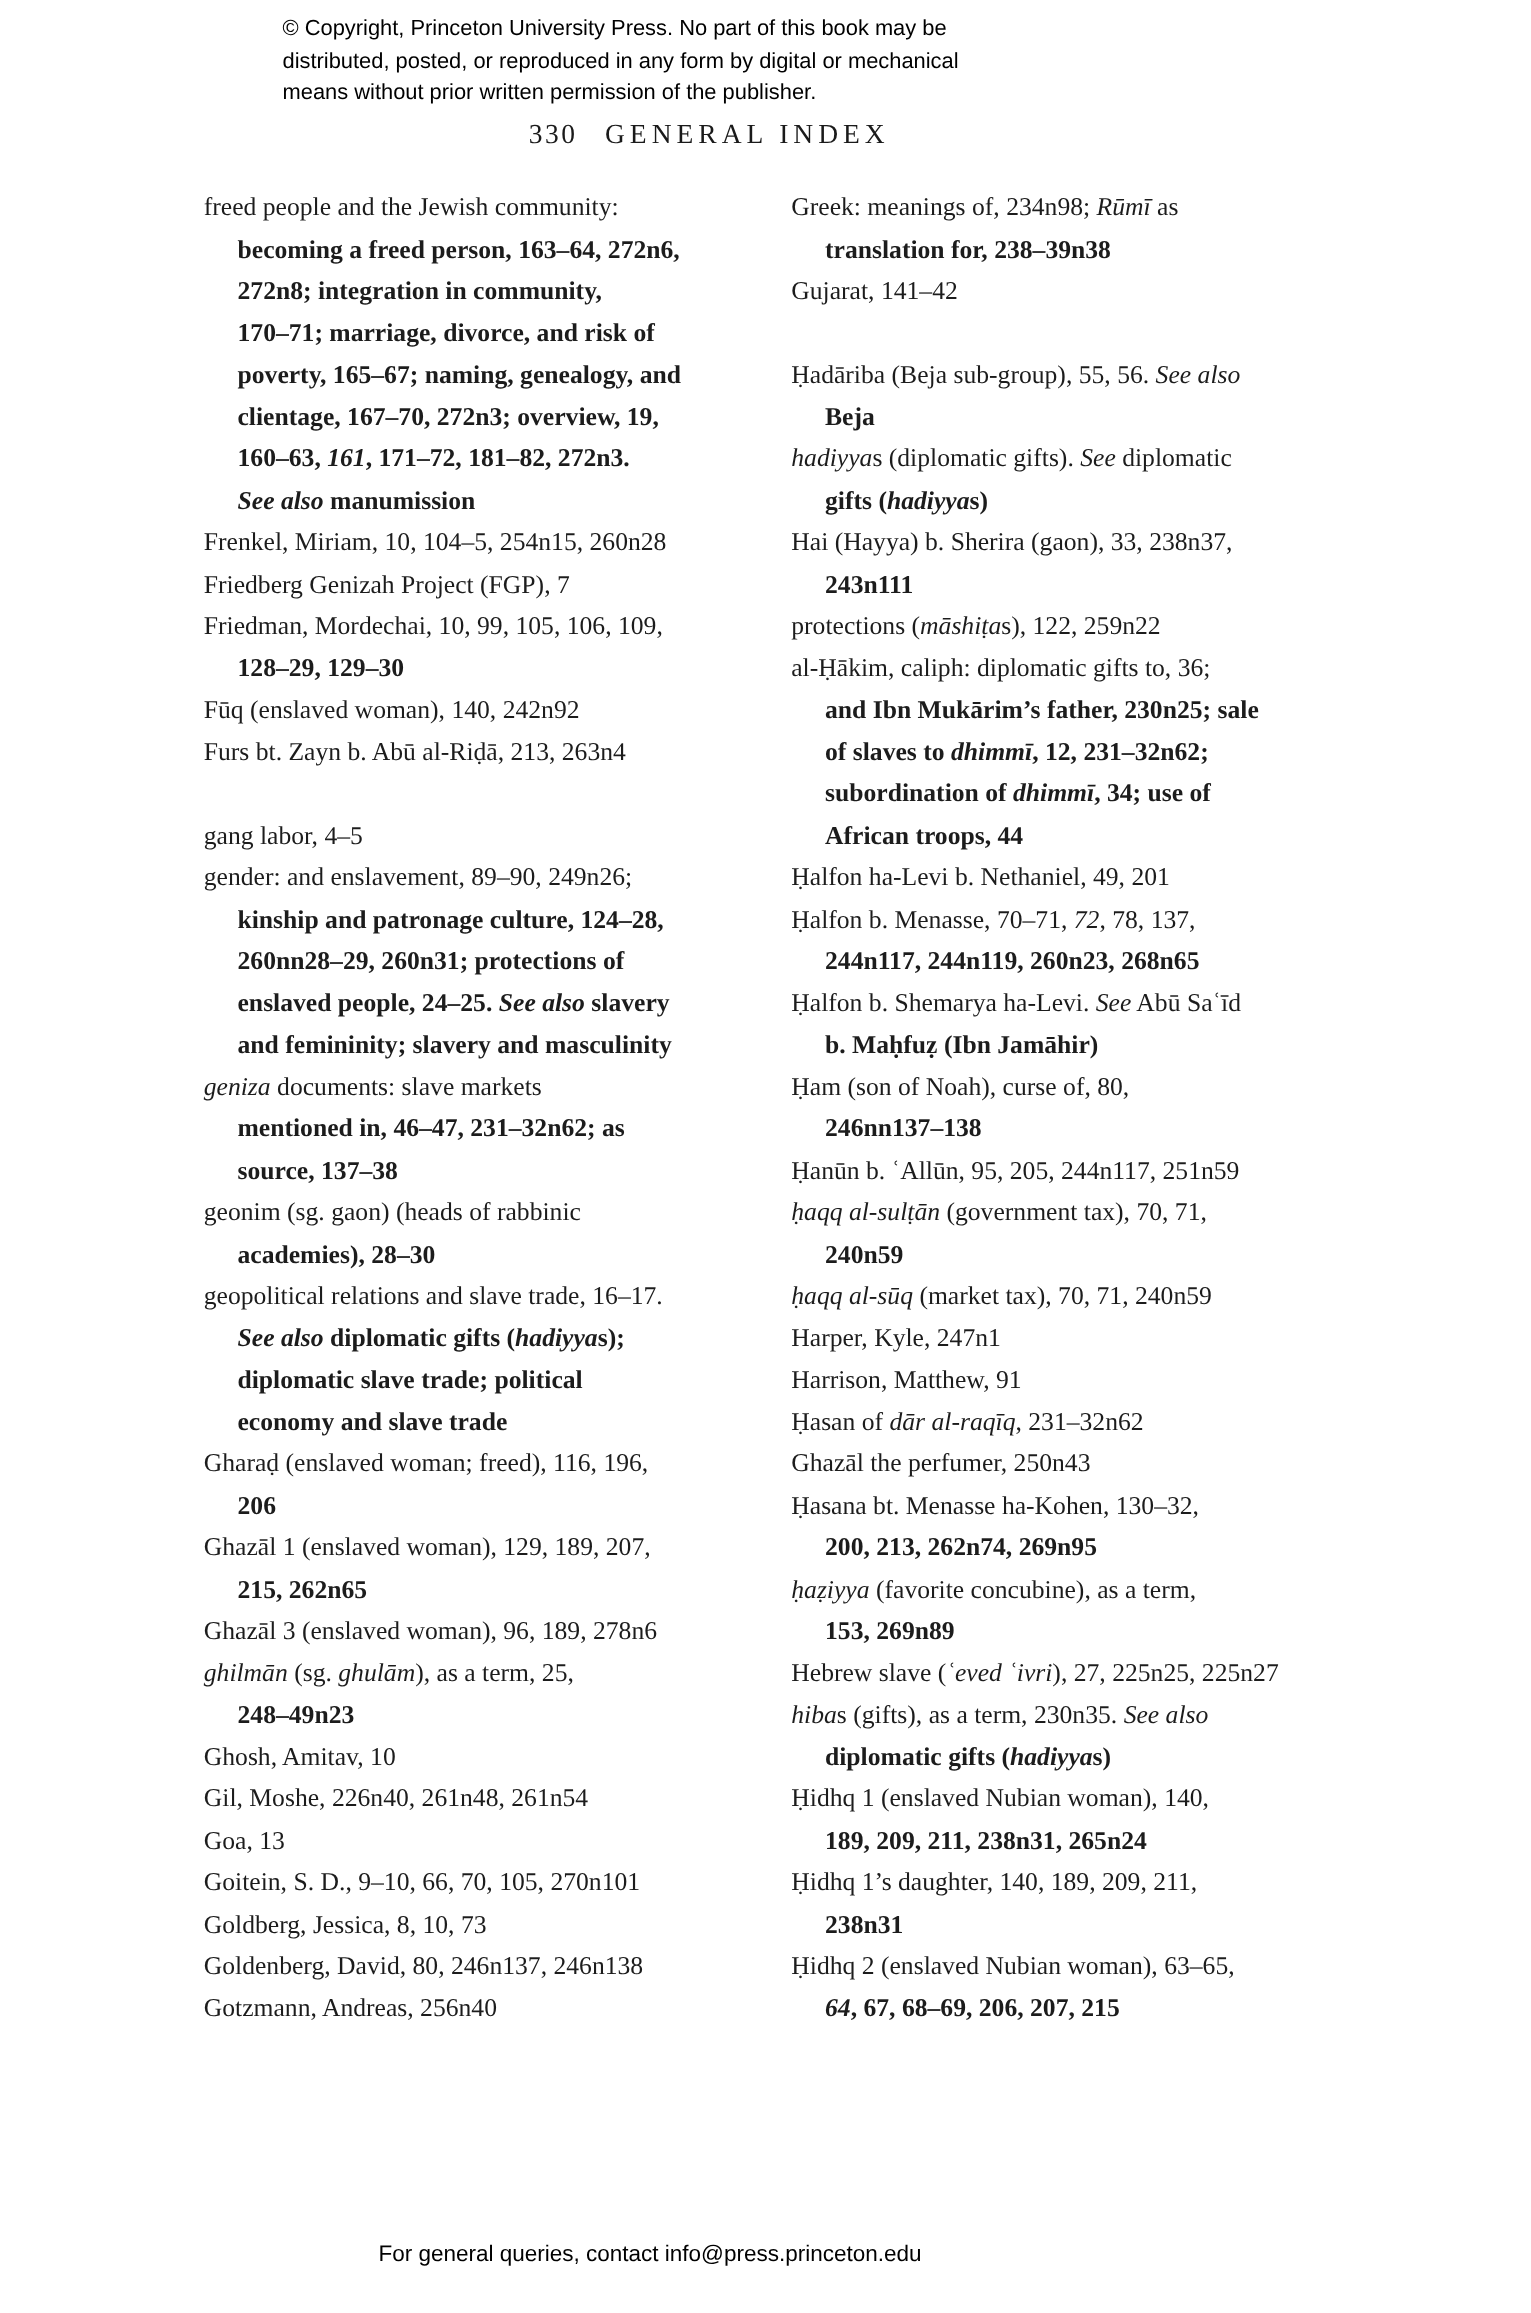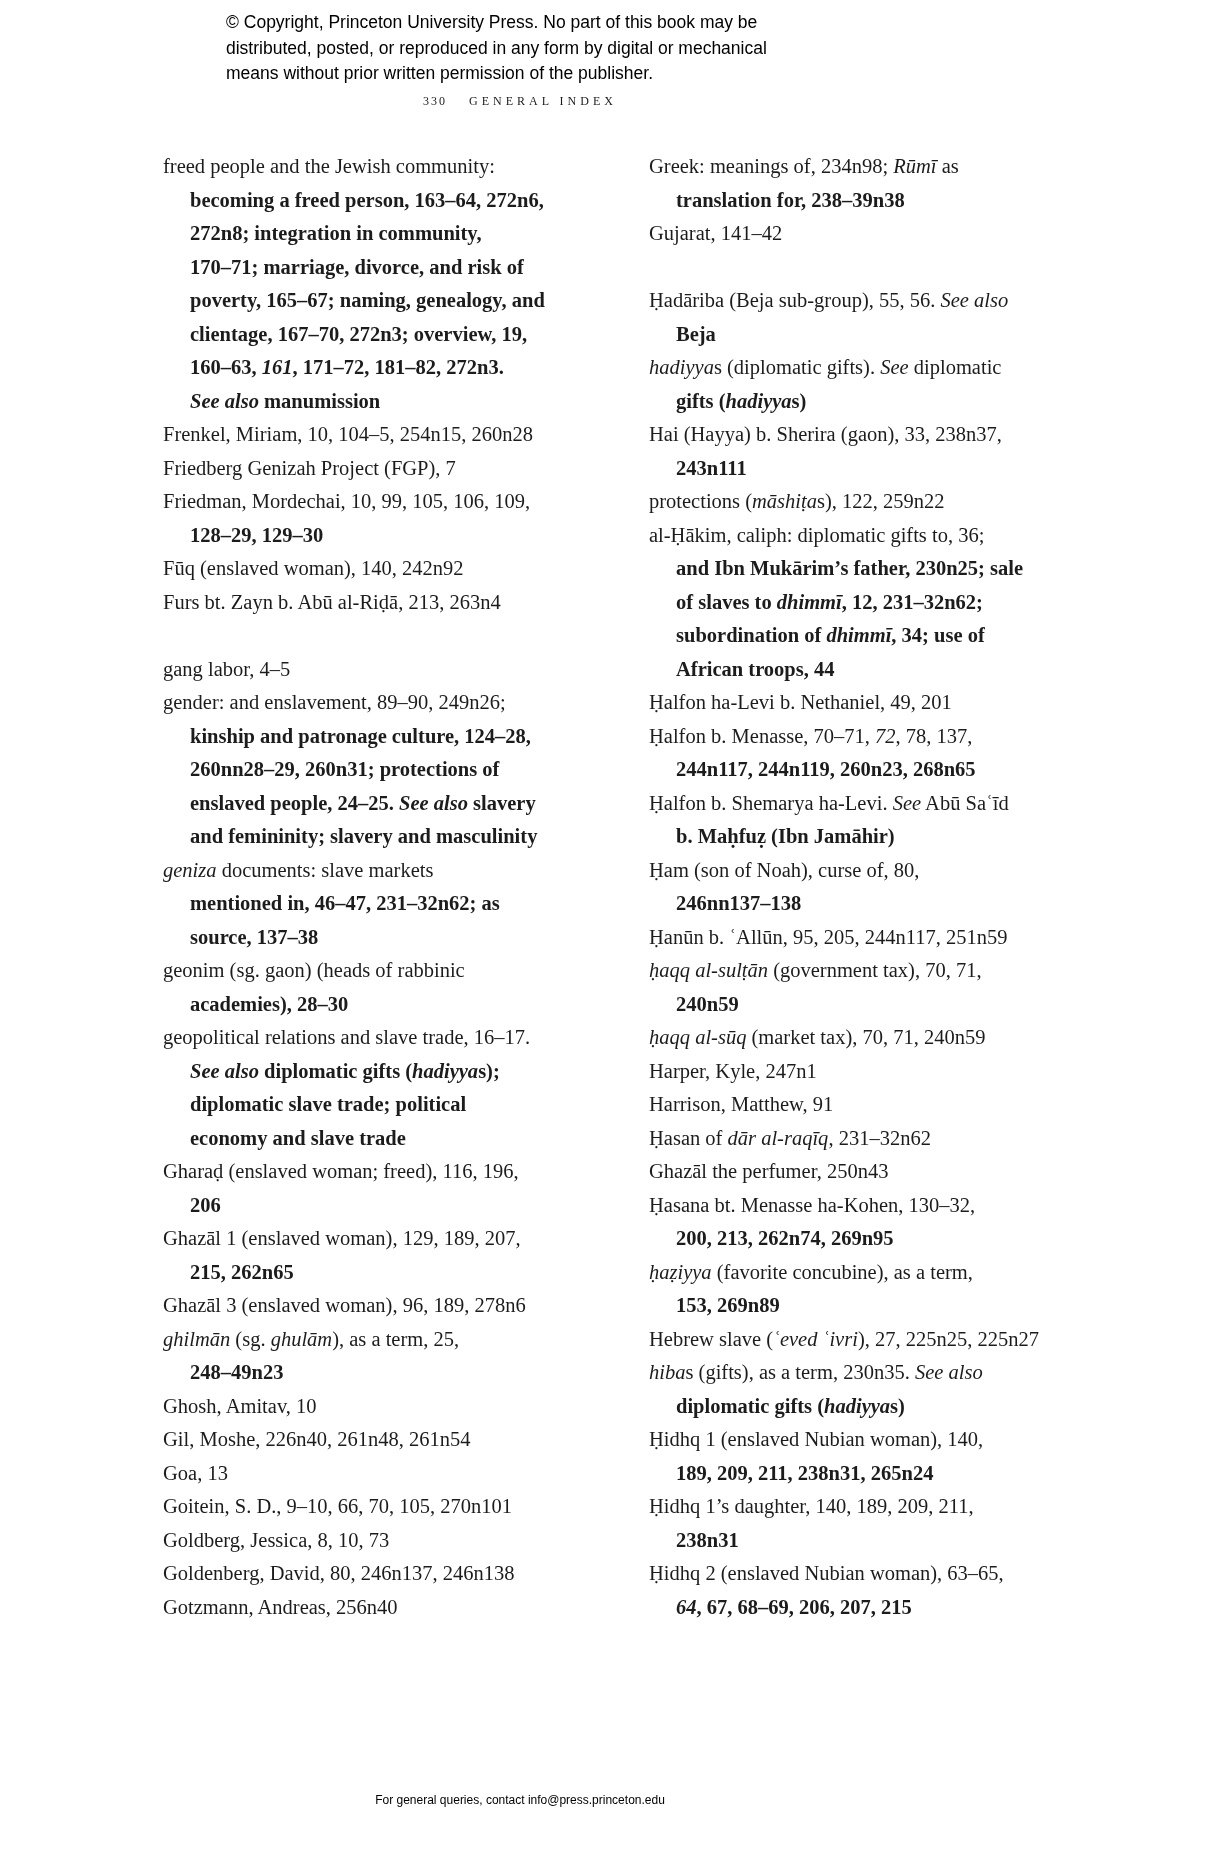--- a/index.html
+++ b/index.html
@@ -11,47 +11,46 @@
     overflow:hidden;
   }
   .sans{font-family:"Liberation Sans", sans-serif;}
   #copyright{
     position:absolute;left:226px;top:10px;width:600px;
     font-size:17.5px;line-height:25.5px;color:#000000;
   }
   #page-header{
     position:absolute;left:423px;top:94px;
     font-family:"Liberation Serif", serif;
-    font-size:12px;color:#1a1a1a;
+    font-size:22px;color:#1a1a1a;
     white-space:nowrap;
   }
   #page-header .pgnum{letter-spacing:2px;margin-right:22px;}
   #page-header .ptitle{letter-spacing:4px;}
   #index-columns{
     position:absolute;left:163px;top:150px;
     display:flex;
-    gap:16px;
   }
   .col{
     width:470px;
     font-family:"Liberation Serif", serif;
     font-size:20.5px;
     color:#1c1c1c;
   }
   .line{
     height:33.5px;line-height:33.5px;
     white-space:nowrap;
   }
   .line.cont{padding-left:27px;font-weight:bold;}
   .line.gap{height:33.5px;}
   .line i{font-style:italic;}
   #footer-note{
     position:absolute;left:0;top:1793px;width:1040px;
     text-align:center;
-    font-size:12px;color:#000000;
+    font-size:18px;color:#000000;
   }
 </style>
 </head>
 <body>
 
 <div id="page">
 
   <div id="copyright" class="sans">
     <div>© Copyright, Princeton University Press. No part of this book may be</div>
     <div>distributed, posted, or reproduced in any form by digital or mechanical</div>

